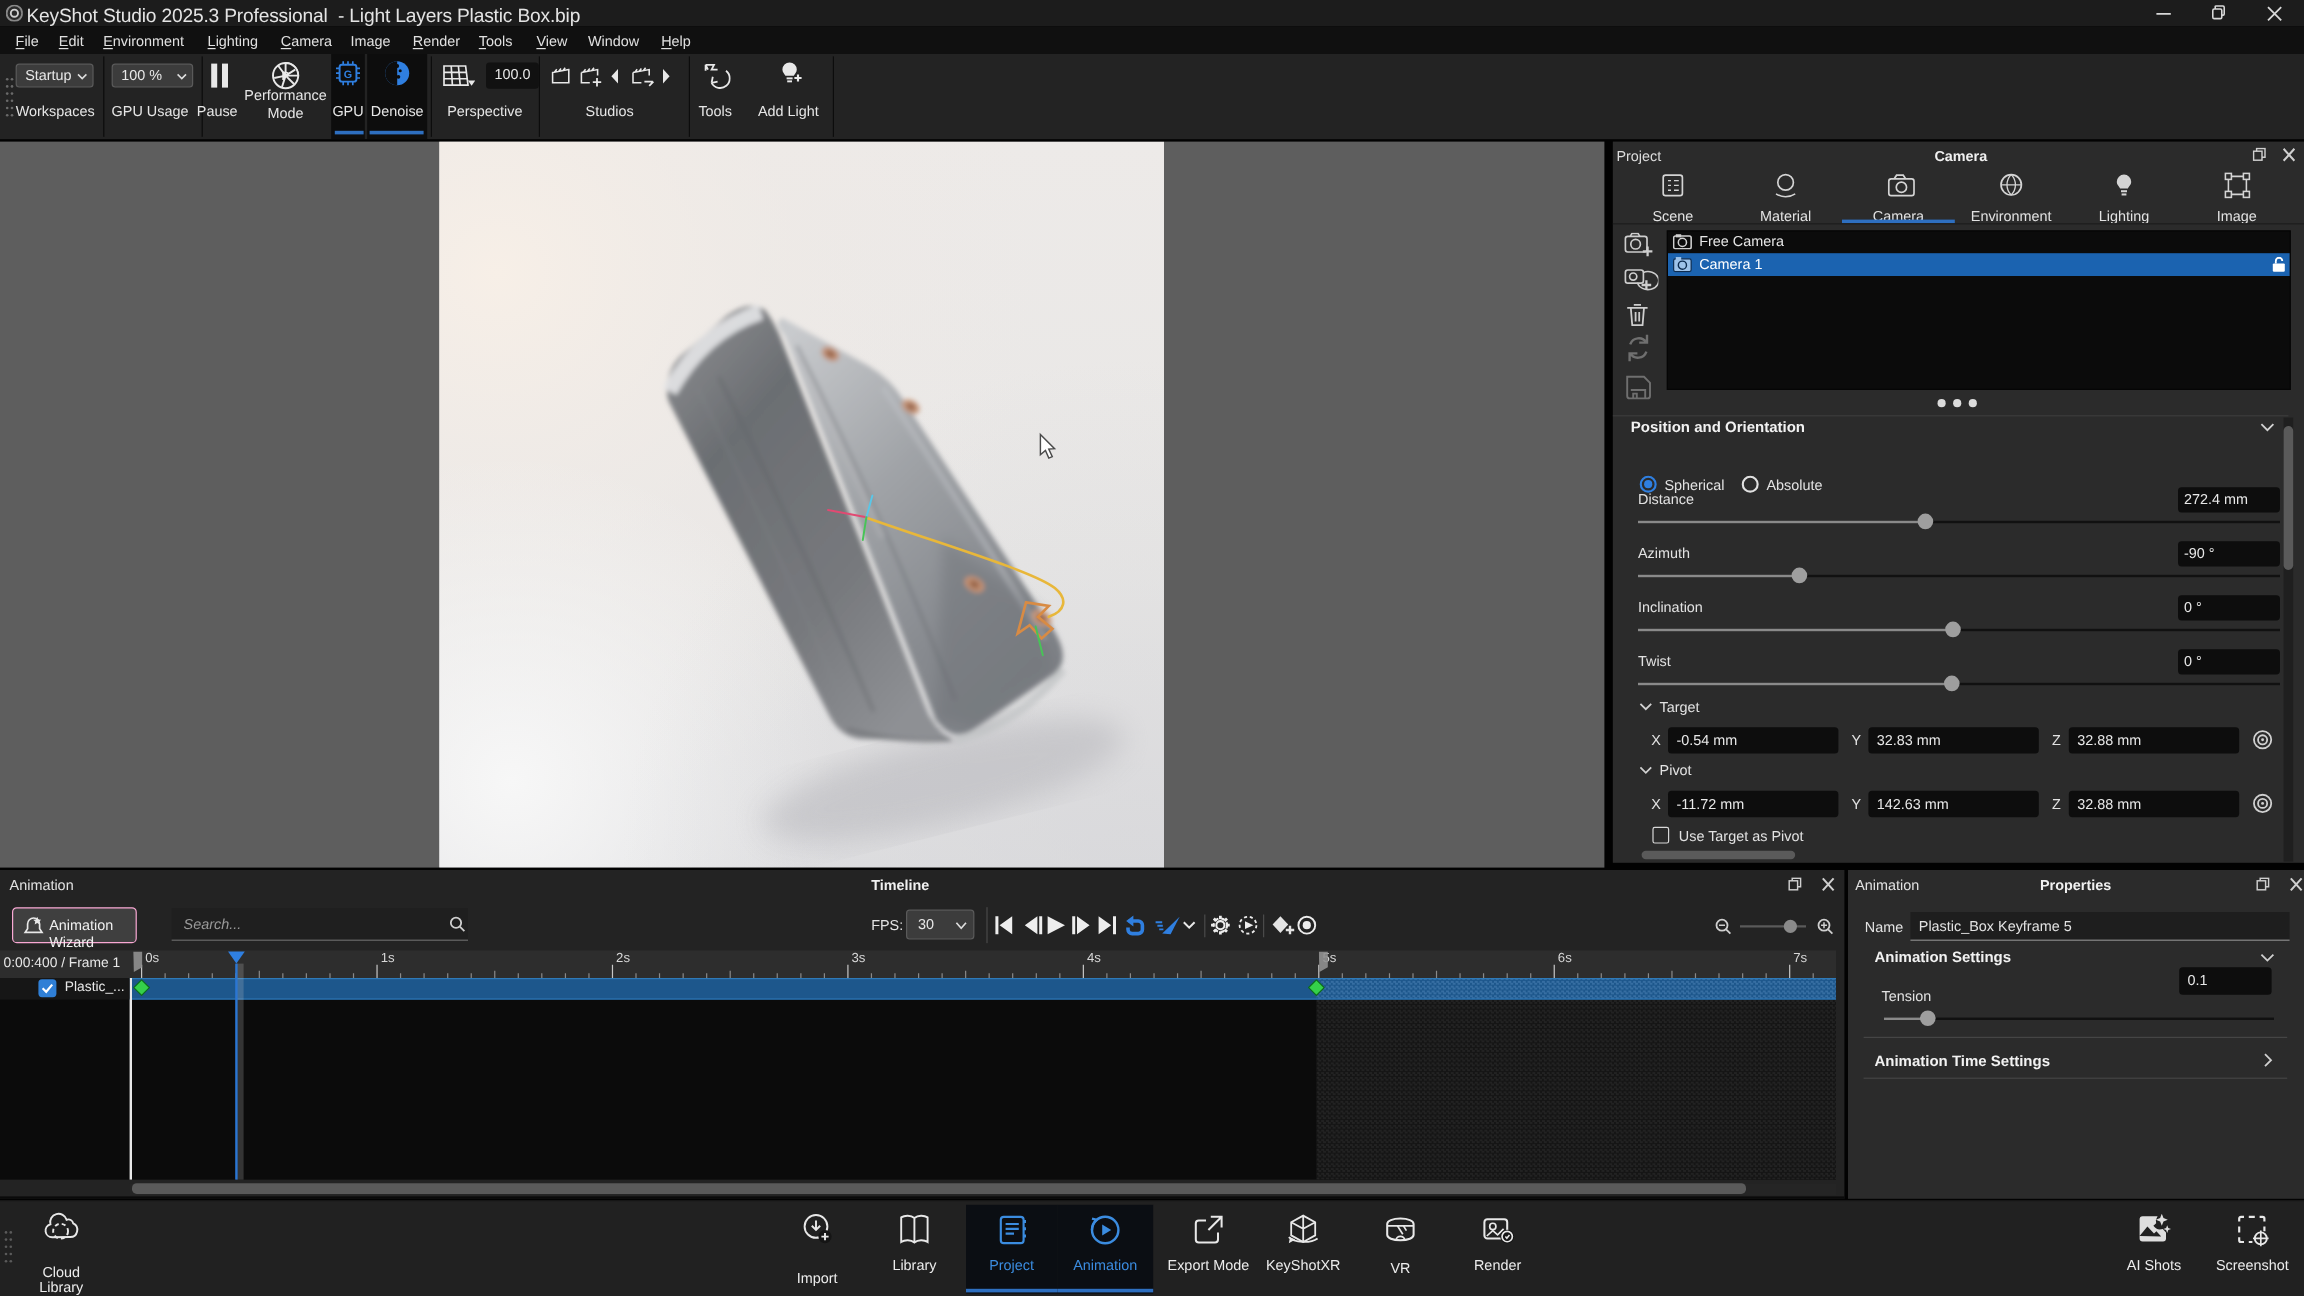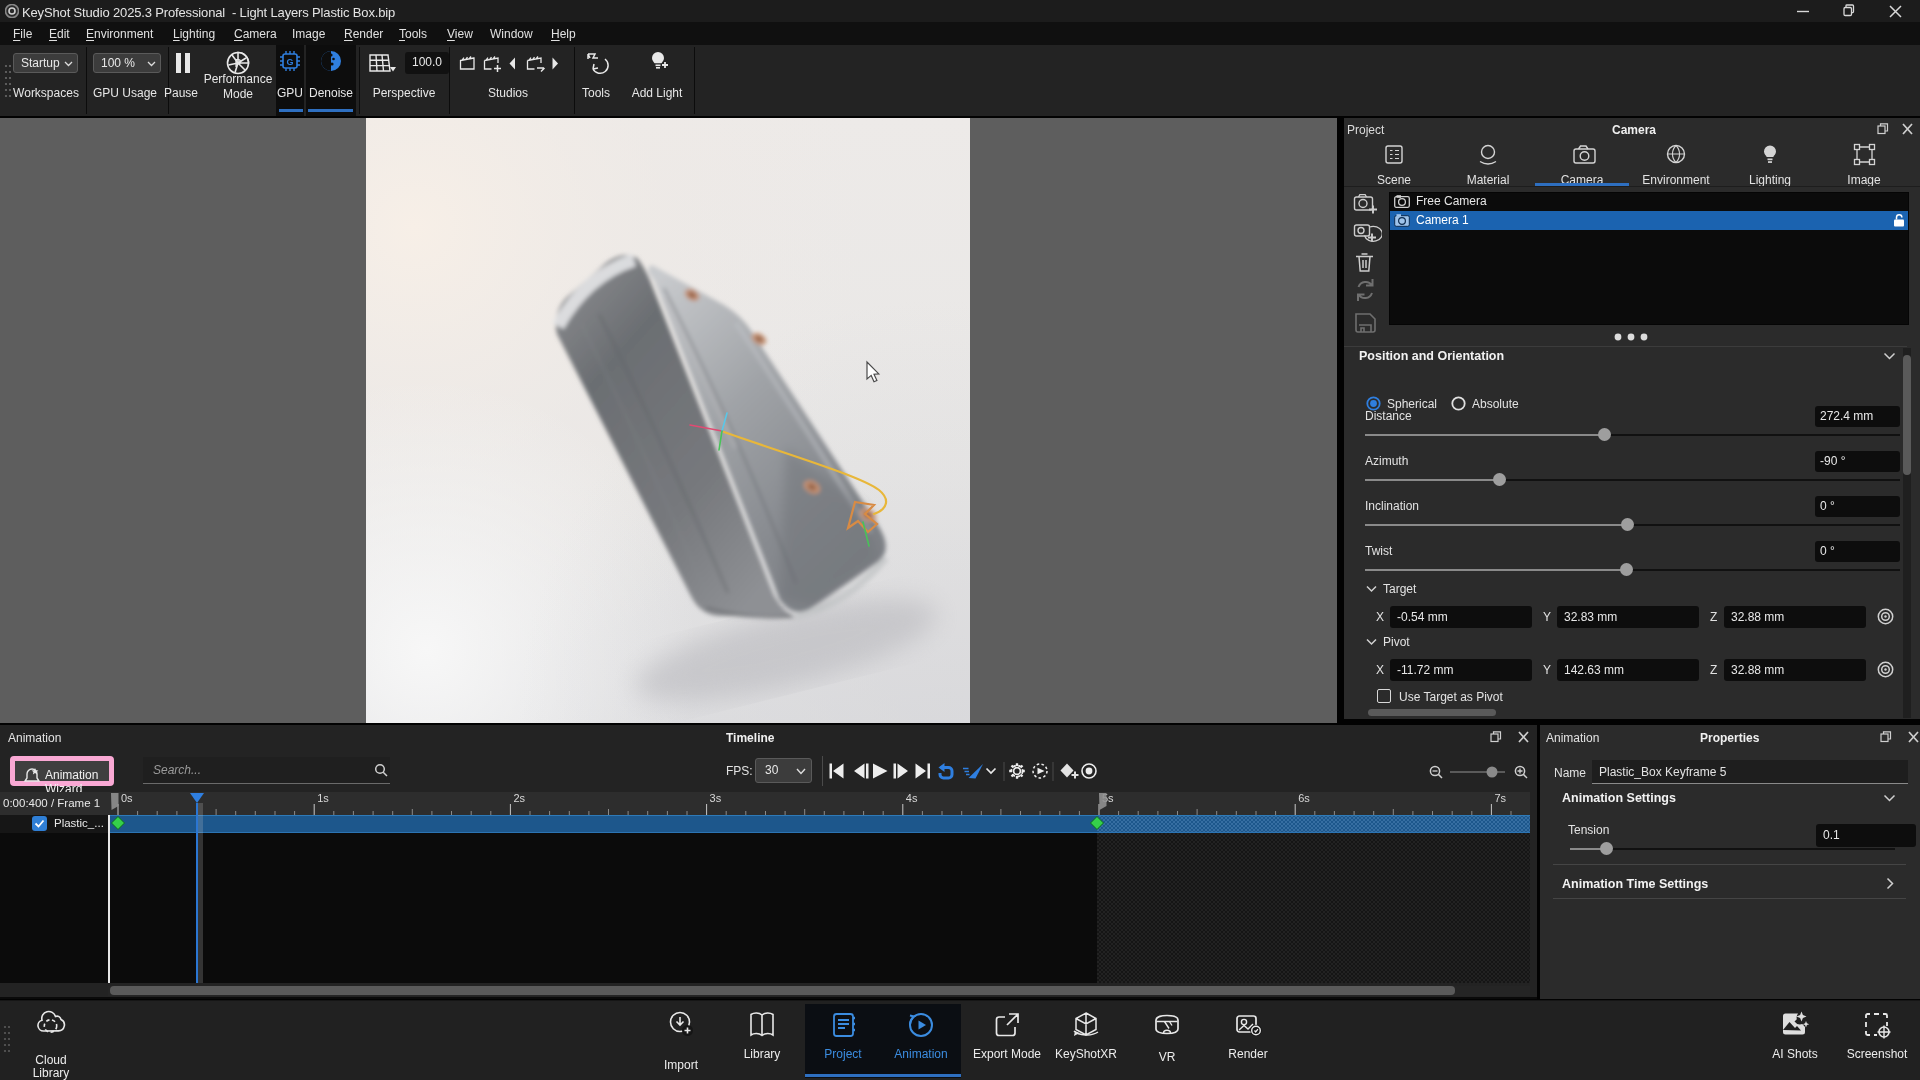--- a/index.html
+++ b/index.html
@@ -2,21 +2,21 @@
 <html><head>
 <meta charset="utf-8">
 <style>
 * { margin:0; padding:0; box-sizing:border-box; }
 html,body { width:1920px; height:1080px; background:#000; overflow:hidden;
   font-family:"Liberation Sans", sans-serif; -webkit-font-smoothing:antialiased; }
 .abs { position:absolute; }
 #stage { position:relative; width:1920px; height:1080px; background:#020202; }
 
 #titlebar { left:0; top:0; width:1920px; height:22px; background:#1c1c1c; color:#dcdcdc; }
-#titlebar .title { position:absolute; left:22px; top:4.5px; font-size:13px; letter-spacing:-0.15px; color:#e4e4e4;}
+#titlebar .title { position:absolute; left:22px; top:4.5px; font-size:16px; letter-spacing:-0.15px; color:#e4e4e4;}
 
 #menubar { left:0; top:22px; width:1920px; height:23px; background:#101010; color:#e0e0e0; font-size:12px; }
 #menubar span.mi { position:absolute; top:5px; }
 #menubar u { text-decoration:underline; text-underline-offset:2px; }
 
 #toolbar { left:0; top:45px; width:1920px; height:71px; background:#232323; color:#e6e6e6; }
 .tsep { position:absolute; top:2px; height:67px; width:1px; background:#0c0c0c; }
 .tlabel { position:absolute; font-size:12px; color:#e6e6e6; text-align:center; }
 .dropbox { position:absolute; background:#3c3c3c; border:1px solid #5a5a5a; border-radius:3px; color:#e8e8e8; font-size:12px; }
 .blueunder { position:absolute; height:3px; background:#2e6fc0; }
@@ -446,21 +446,21 @@
   </div>
   <div class="abs" id="timeline">
     <div class="abs" style="left:8px;top:6px;font-size:12px">Animation</div>
     <div class="abs bold" style="left:726px;top:6px;font-size:12px;color:#f0f0f0">Timeline</div>
     <svg class="abs" style="left:1490px;top:6px" width="40" height="12" viewBox="0 0 40 12">
       <rect x="1" y="3" width="7" height="7.5" fill="none" stroke="#cfcfcf" stroke-width="1.2"></rect>
       <path d="M3.5 3 V0.8 H10.5 V8 H8" fill="none" stroke="#cfcfcf" stroke-width="1.2"></path>
       <path d="M29 1 L38 11 M38 1 L29 11" stroke="#cfcfcf" stroke-width="1.7"></path>
     </svg>
 
-    <div class="abs" style="left:10px;top:31px;width:104px;height:30px;background:#3f3f3f;border:5px solid #f9a8d4;border-radius:4px">
+    <div class="abs" style="left:10px;top:31px;width:104px;height:30px;background:#3f3f3f;border:1px solid #f9a8d4;border-radius:4px">
       <svg class="abs" style="left:8px;top:6px" width="18" height="18" viewBox="0 0 18 18">
         <path d="M9 2 a5 5 0 0 1 5 5 v4 l2 3 H2 l2 -3 V7 a5 5 0 0 1 5 -5 Z" fill="none" stroke="#e8e8e8" stroke-width="1.4"></path>
         <path d="M12 1 l1 2.2 2.4 0.2 -1.8 1.6 0.5 2.4 -2.1 -1.3 -2.1 1.3 0.5 -2.4 -1.8 -1.6 2.4 -0.2 Z" fill="#e8e8e8"></path>
       </svg>
       <span class="abs" style="left:30px;top:7px;font-size:12px;color:#f0f0f0">Animation Wizard</span>
     </div>
     <div class="abs" style="left:143px;top:32px;width:247px;height:27px;background:#1f1f1f;border-bottom:1px solid #6a6a6a">
       <span class="abs" style="left:10px;top:6px;font-size:12px;font-style:italic;color:#9a9a9a">Search...</span>
       <svg class="abs" style="left:231px;top:6px" width="14" height="14" viewBox="0 0 14 14">
           <circle cx="6" cy="6" r="4.3" fill="none" stroke="#cfcfcf" stroke-width="1.5"></circle>
@@ -653,21 +653,21 @@
     </svg>
     <div class="abs" style="left:14px;top:41px;font-size:12px">Name</div>
     <div class="abs" style="left:52px;top:35px;width:316px;height:24px;background:#1e1e1e;border-bottom:1px solid #8a8a8a">
       <span class="abs" style="left:7px;top:5px;font-size:12px">Plastic_Box Keyframe 5</span>
     </div>
     <div class="abs bold" style="left:22px;top:66px;font-size:12.5px;color:#f2f2f2">Animation Settings</div>
     <svg class="abs" style="left:343px;top:69px" width="13" height="9" viewBox="0 0 13 9">
         <path d="M1.5 1.5 L6.5 6.5 L11.5 1.5" fill="none" stroke="#d0d0d0" stroke-width="1.5"></path>
       </svg>
     <div class="abs" style="left:28px;top:98px;font-size:12px">Tension</div>
-    <div class="inbox" style="left:276px;top:99px;width:100px;height:23px">
+    <div class="inbox" style="left:276px;top:81px;width:77px;height:23px">
         <span style="position:absolute;left:7px;top:4px">0.1</span>
       </div>
     <div class="slider-track-l" style="left:30px;top:123px;width:37px"></div>
     <div class="slider-track-r" style="left:67px;top:123px;width:288px"></div>
     <div class="slider-knob" style="left:60px;top:117px"></div>
     <div class="abs" style="left:13px;top:139px;width:353px;height:1px;background:#454545"></div>
     <div class="abs bold" style="left:22px;top:152px;font-size:12.5px;color:#f2f2f2">Animation Time Settings</div>
     <svg class="abs" style="left:346px;top:152px" width="9" height="13" viewBox="0 0 9 13">
         <path d="M1.5 1.5 L6.5 6.5 L1.5 11.5" fill="none" stroke="#d0d0d0" stroke-width="1.5"></path>
       </svg>

